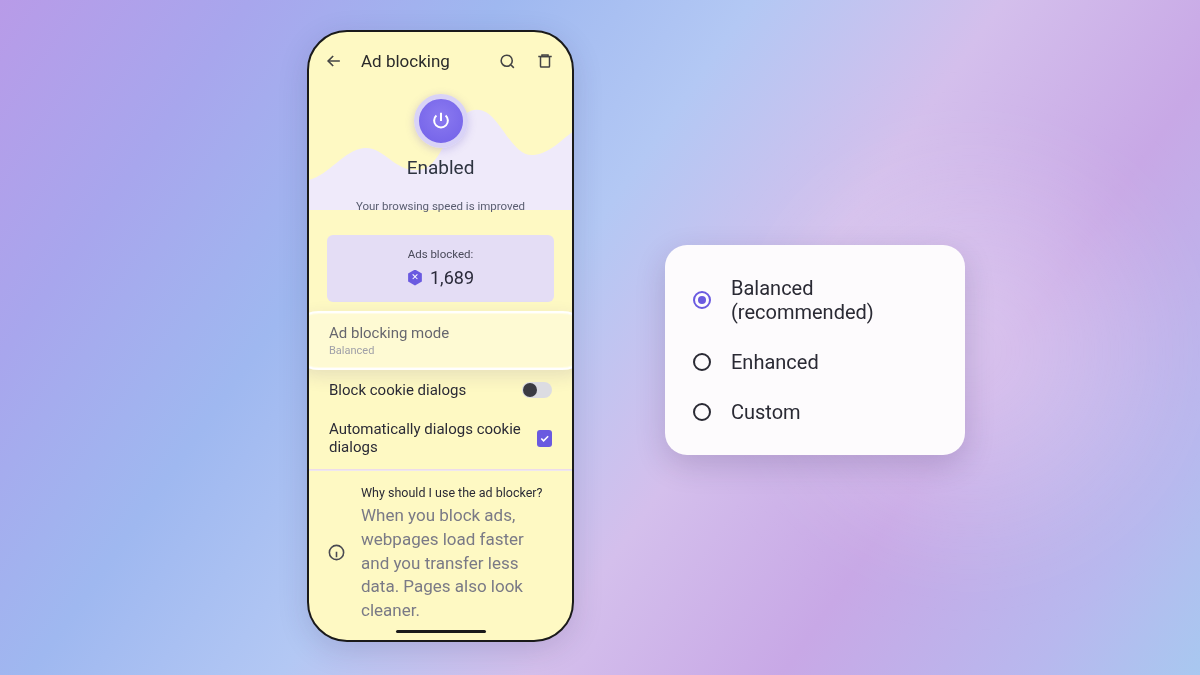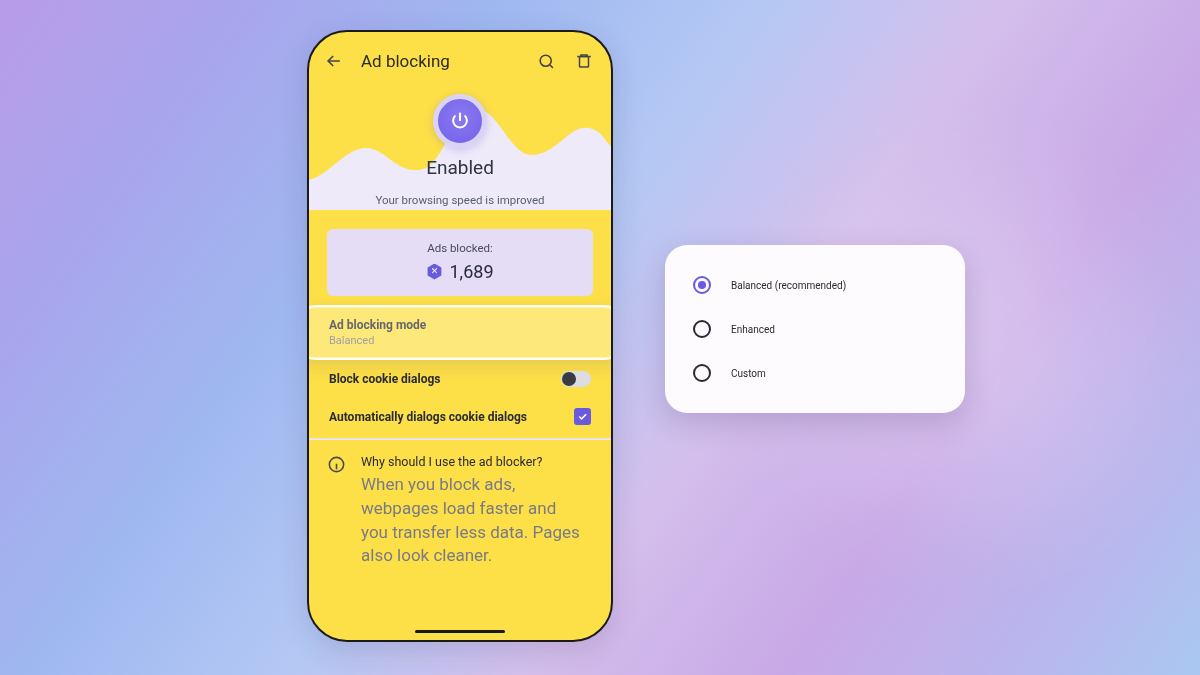--- a/index.html
+++ b/index.html
@@ -17,23 +17,23 @@
     left:60%; top:15%;
     width:500px;height:500px;
     background: radial-gradient(circle, rgba(255,255,255,0.35) 0%, rgba(255,255,255,0) 65%);
     filter: blur(40px);
   }
 
   .phone {
     position: absolute;
     left: 307px;
     top: 30px;
-    width: 306px;
+    width: 267px;
     height: 612px;
-    background: #fde047;
+    background: #fef9c3;
     border: 2px solid #1a1a1a;
     border-radius: 40px;
     overflow: hidden;
     box-shadow: 0 8px 30px rgba(40,30,80,0.15);
   }
   .phone-inner{
     position:absolute;
     inset:0;
     padding: 14px 0 0 0;
   }
@@ -81,21 +81,21 @@
     position:relative;z-index:1;
     font-size:19px;
     font-weight:400;
     color:#2e3440;
     margin-top:4px;
   }
   .hero .sub{
     position:relative;z-index:1;
     font-size:11.5px;
     color:#5a5e70;
-    margin-top:14px;
+    margin-top:20px;
   }
 
   .stats-card{
     margin: 14px 18px 10px;
     background:#e4ddf5;
     border-radius:6px;
     padding:12px 10px 14px;
     text-align:center;
   }
   .stats-card .lbl{
@@ -121,21 +121,21 @@
     line-height:1;
   }
 
   .row{
     padding: 11px 20px;
     display:flex;
     align-items:center;
     justify-content:space-between;
     border-top:1px solid rgba(0,0,0,0);
   }
-  .row .texts .t1{ font-size:12px; color:#2b2b36;font-weight:bold; }
+  .row .texts .t1{ font-size:15px; color:#2b2b36; }
   .row .texts .t2{ font-size:11px; color:#7a7a86; margin-top:2px;}
   .section-divider{ height:1px;background:#eee6f0;margin:0;}
   .section-divider.strong{ background:#eddcea; }
 
   .highlight-row{
     position:relative;
   }
   .highlight-lens{
     position:absolute;
     left:-20px;right:-20px;top:-2px;bottom:-2px;
@@ -161,21 +161,21 @@
   .chk{
     width:17px;height:17px;border-radius:3px;
     background:#6a5ae0;
     display:flex;align-items:center;justify-content:center;
   }
 
   .info-row{
     display:flex;
     gap:14px;
     padding:14px 18px 16px;
-    align-items:flex-start;
+    align-items:center;
   }
   .info-ico{
     width:20px;flex:none;color:#4a4a52;margin-top:1px;
   }
   .info-row .q{ font-size:12.5px;color:#2b2b36;}
   .info-row .a{ font-size:17px;color:#7a7a86;margin-top:4px;line-height:1.4;max-width:220px;}
 
   .home-indicator{
     position:absolute;
     bottom:7px;left:50%;transform:translateX(-50%);
@@ -188,21 +188,21 @@
     top: 245px;
     width: 300px;
     background:#fdfbfd;
     border-radius:22px;
     padding: 18px 10px;
     box-shadow: 0 10px 30px rgba(40,30,80,0.18);
   }
   .popt{
     display:flex;align-items:center;gap:20px;
     padding:13px 18px;
-    font-size:10px;
+    font-size:20px;
     color:#2a2a34;
   }
   .radio{width:18px;height:18px;border-radius:50%;border:2px solid #2a2a34;flex:none;position:relative;}
   .radio.sel{border-color:#6a5ae0;}
   .radio.sel::after{content:'';position:absolute;inset:3px;border-radius:50%;background:#6a5ae0;}
 </style>
 </head>
 <body>
 
 <div class="phone">

